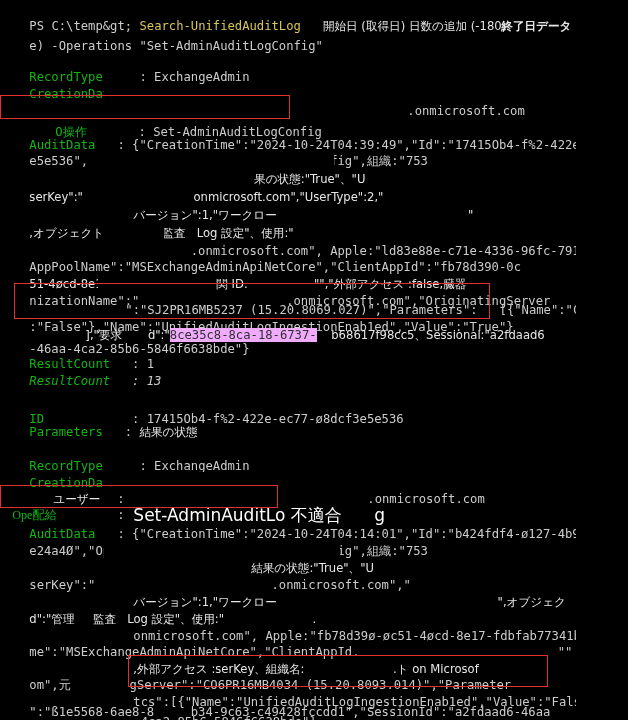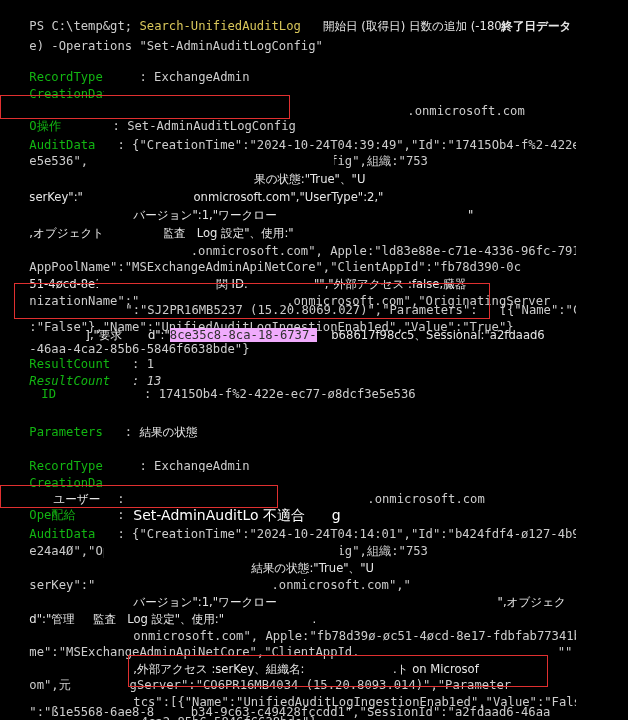--- a/index.html
+++ b/index.html
@@ -31,21 +31,21 @@
     left: 0;
     white-space: pre;
     font-size: 12.2px;
     line-height: 16px;
   }
   .seg { white-space: pre; }
   .c-white  { color: #cccccc; }
   .c-green  { color: #12b512; }
   .c-yellow { color: #d8c65a; }
   .c-jp     { color: #e6e6e6; font-family: "DejaVu Sans", "Liberation Sans", sans-serif; font-size: 11.6px; }
-  .c-jpw    { color: #ffffff; font-family: "DejaVu Sans", "Liberation Sans", sans-serif; font-size: 14px; }
+  .c-jpw    { color: #ffffff; font-family: "DejaVu Sans", "Liberation Sans", sans-serif; font-size: 17px; }
   .sel {
     background: #f0abfc;
     color: #303030;
   }
   .redbox {
     position: absolute;
     border: 1px solid #e03030;
     box-sizing: border-box;
     pointer-events: none;
     background: transparent;
@@ -80,21 +80,21 @@
 
   <div class="ln" style="top:70px;">
     <span class="seg c-green">CreationDate</span><span class="seg c-white">   : </span><span class="seg c-white">10/24/2024 4:39:49</span><span class="seg"> </span><span class="c-jp">午前</span>
   </div>
 
   <div class="ln" style="top:87px; left:378px;">
     <span class="seg c-white">.onmicrosoft.com</span>
   </div>
   <div class="blk" style="left:104px; top:84px; width:272px; height:18px;"></div>
 
-  <div class="ln" style="top:102px;">
+  <div class="ln" style="top:108px;margin-left:26px;">
     <span class="seg c-green">O操作</span><span class="seg c-white">       : </span><span class="seg c-white">Set-AdminAuditLogConfig</span>
   </div>
   <div class="redbox" style="left:0px; top:95px; width:290px; height:24px;"></div>
 
   <div class="ln" style="top:121px;">
     <span class="seg c-green">AuditData</span><span class="seg c-white">   : </span><span class="seg c-white">{"CreationTime":"2024-10-24T04:39:49","Id":"17415Ob4-f%2-422e-ec77-ø8dcf3</span>
   </div>
 
   <div class="ln" style="top:137px;">
     <span class="seg c-white">e5e536","Operation":"Set-AdminAuditLogConfig",組織:"753</span>
@@ -154,21 +154,21 @@
   <div class="ln" style="top:325px;">
     <span class="c-white">-46aa-4ca2-85b6-5846f6638bde"}</span>
   </div>
 
   <div class="ln" style="top:340px;">
     <span class="seg c-green">ResultCount</span><span class="seg c-white">   : </span><span class="seg c-white">1</span>
   </div>
   <div class="ln" style="top:357px;font-style:italic;">
     <span class="seg c-green">ResultCount</span><span class="seg c-white">   : </span><span class="seg c-white">13</span>
   </div>
-  <div class="ln" style="top:370px;padding-left:12px;">
+  <div class="ln" style="top:395px;">
     <span class="seg c-green">ID</span><span class="seg c-white">            : </span><span class="seg c-white">17415Ob4-f%2-422e-ec77-ø8dcf3e5e536</span>
   </div>
   <div class="ln" style="top:408px;">
     <span class="seg c-green">Parameters</span><span class="seg c-white">   : </span><span class="c-jp">結果の状態</span>
   </div>
 
   
   <div class="ln" style="top:442px;">
     <span class="seg c-green">RecordType</span><span class="seg c-white">     : </span><span class="seg c-white">ExchangeAdmin</span>
   </div>
@@ -181,21 +181,21 @@
     <span class="c-jp c-green">ユーザー</span>
   </div>
   <div class="ln" style="top:475px; left:88px;">
     <span class="seg c-white">:</span>
   </div>
   <div class="ln" style="top:475px; left:338px;">
     <span class="seg c-white">.onmicrosoft.com</span>
   </div>
   <div class="blk" style="left:102px; top:472px; width:234px; height:18px;"></div>
 
-  <div class="ln" style="top:491px;">
+  <div class="ln" style="top:491px;font-family:Liberation Serif, serif;">
     <span class="seg c-green">Ope配給</span>
   </div>
   <div class="ln" style="top:491px; left:104px;">
     <span class="c-jpw">Set-AdminAuditLo 不適合      g</span>
   </div>
   <div class="ln" style="top:491px; left:88px;">
     <span class="seg c-white">:</span>
   </div>
   <div class="redbox" style="left:0px; top:485px; width:278px; height:23px;"></div>
 

